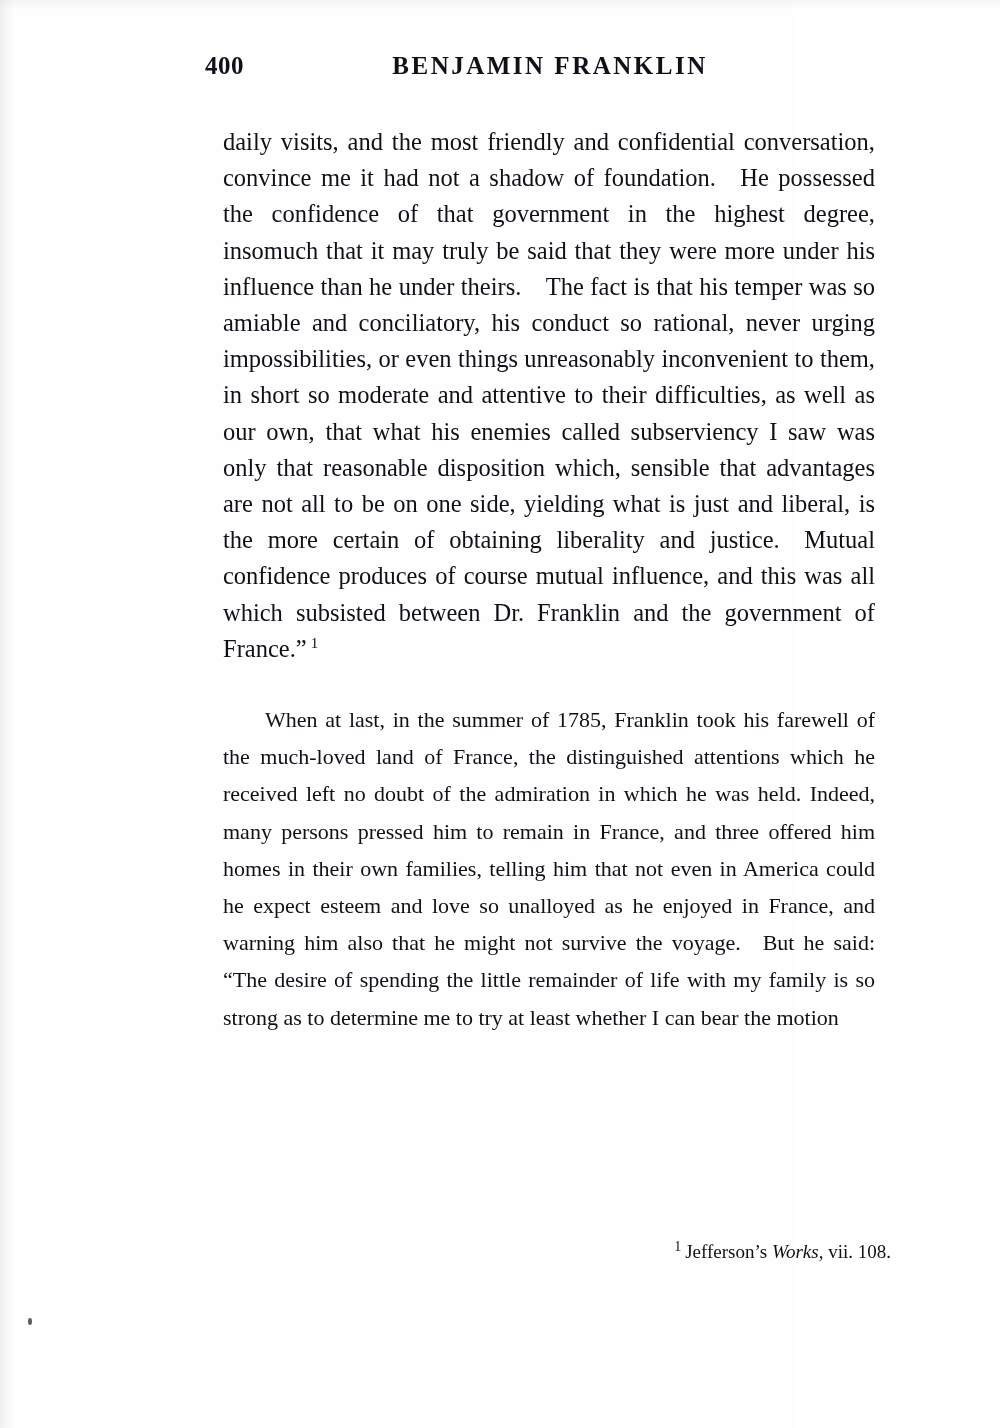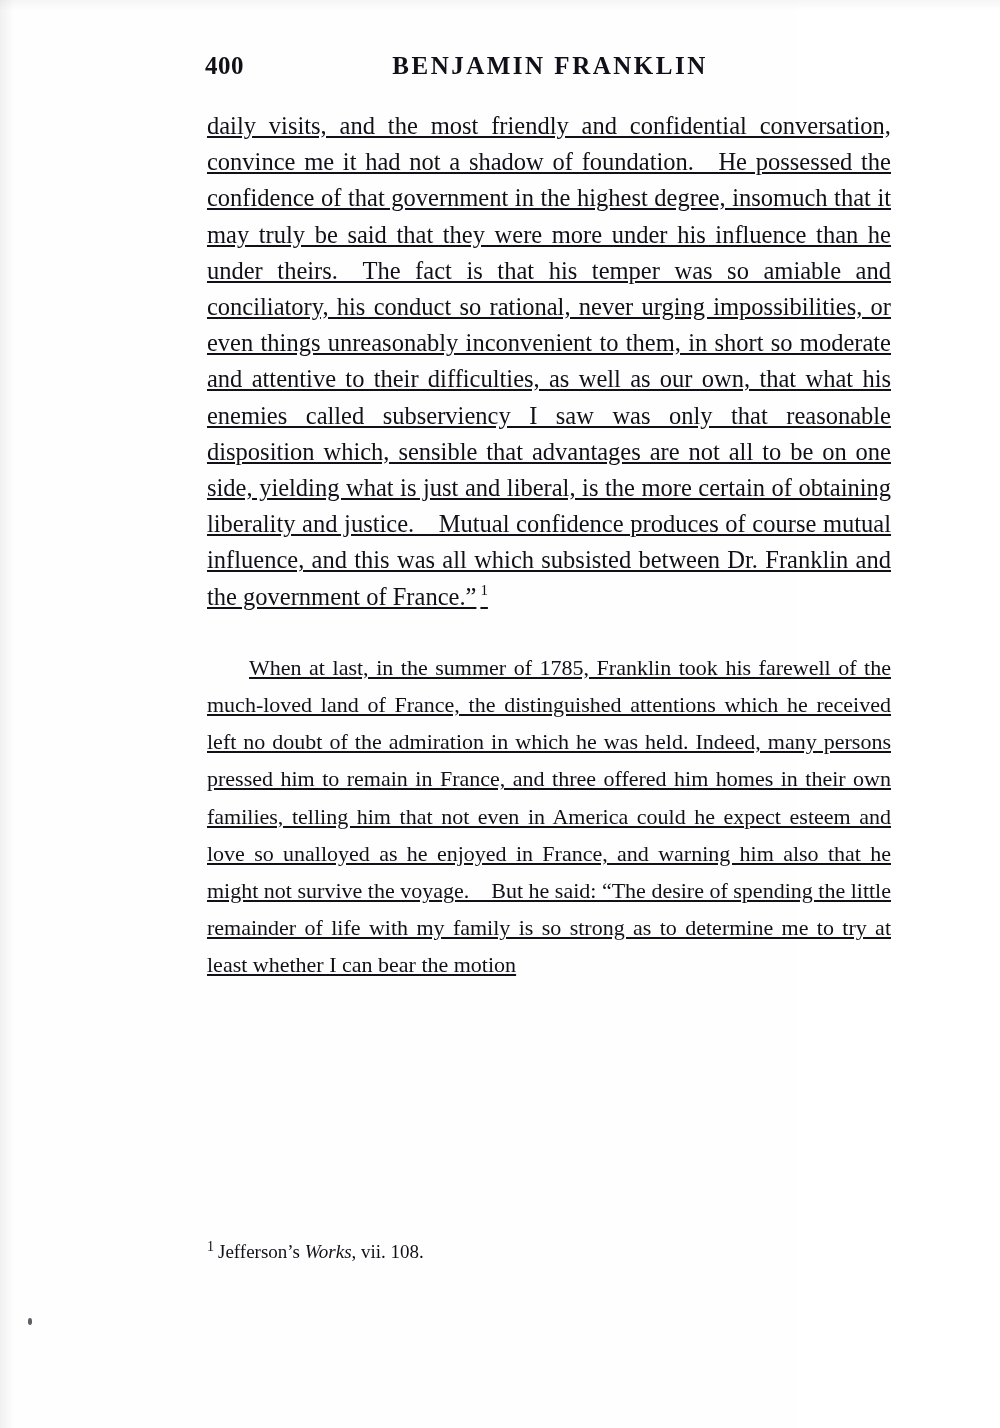--- a/index.html
+++ b/index.html
@@ -48,26 +48,25 @@
     font-weight: bold;
     letter-spacing: 2.5px;
   }
   .body-col {
     position: absolute;
     left: 207px;
     top: 108px;
     width: 684px;
   }
   p.para {
-    margin: 0;
+    margin: 16px;
     font-size: 24.5px;
     line-height: 36.2px;
     text-align: justify;
     text-justify: inter-word;
-    text-decoration: underline;
   }
   p.quoted {
     text-align: justify;
   }
   p.second {
     margin-top: 34px;
     text-indent: 42px;
     font-size: 22px;
     line-height: 37.2px;
   }
@@ -75,21 +74,21 @@
     font-size: 15px;
     vertical-align: super;
     line-height: 0;
     padding-left: 4px;
   }
   .footnote {
     position: absolute;
     left: 207px;
     top: 1240px;
     width: 684px;
-    text-align: left;
+    text-align: right;
     font-size: 19px;
     line-height: 24px;
   }
   .footnote .fn-num {
     font-size: 14px;
     vertical-align: super;
     line-height: 0;
     padding-right: 4px;
   }
   .footnote .it {

